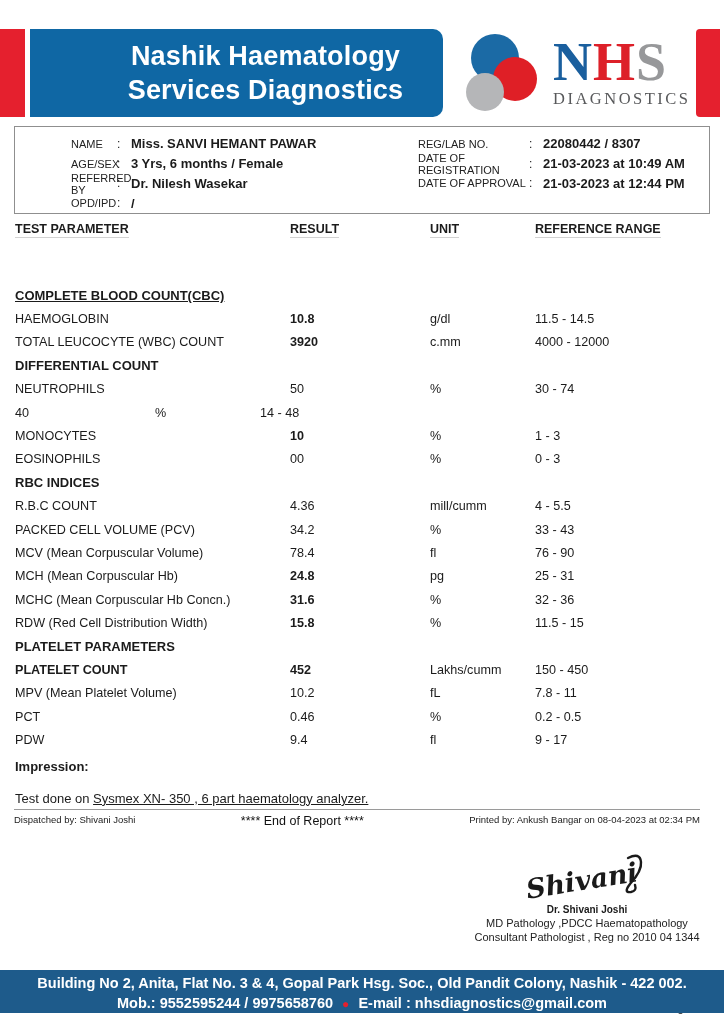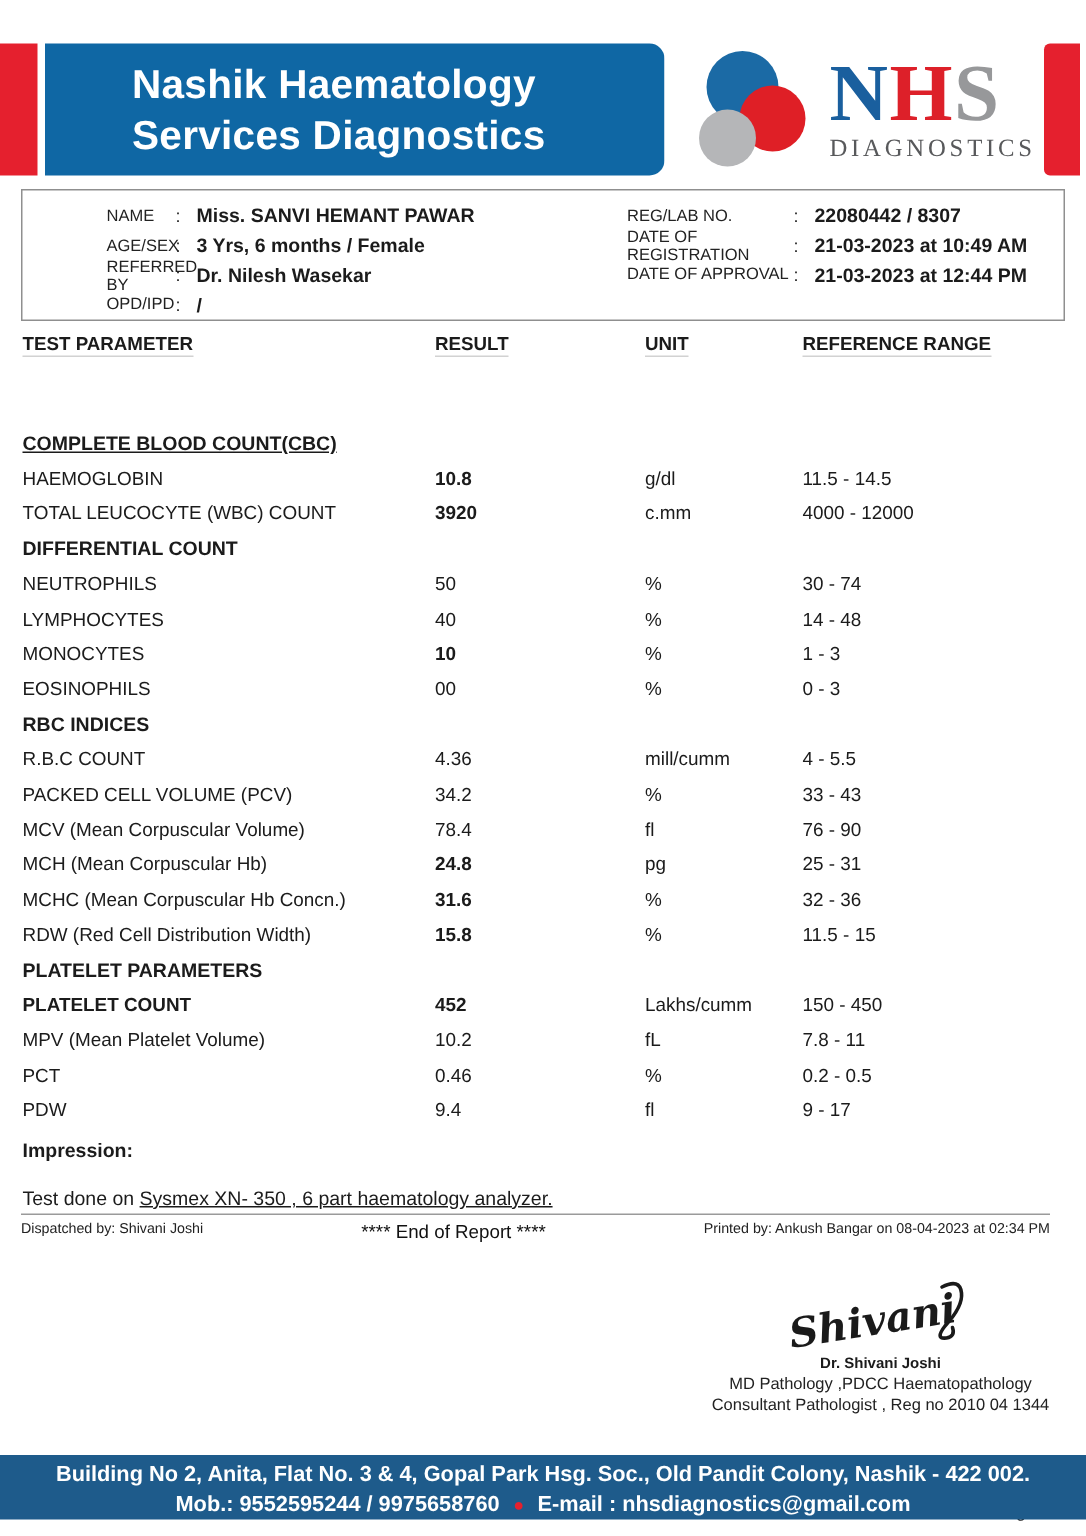--- a/index.html
+++ b/index.html
@@ -13,21 +13,21 @@
   
   .banner { position:absolute; top:29px; left:0; right:0; height:88px; }
   .red-bar-left  { position:absolute; left:0;  top:0; width:25px; height:100%; background:#e5202e; }
   .red-bar-right { position:absolute; right:4px; top:0; width:24px; height:100%; background:#e5202e; border-radius:4px 0 0 4px; }
   .blue-band {
     position:absolute; left:30px; top:0; width:413px; height:100%;
     background:#0f67a4; color:#ffffff;
     display:flex; flex-direction:column; justify-content:center;
     padding-left:58px; border-radius:0 10px 10px 0;
   }
-  .blue-band .org-line { font-size:27px; font-weight:600; line-height:1.26; letter-spacing:0.2px; }
+  .blue-band .org-line { font-size:27px; font-weight:600; line-height:1.26; letter-spacing:0.2px;text-align:center; }
   .logo-area {
     position:absolute; left:443px; right:28px; top:0; height:100%;
     display:flex; align-items:center; justify-content:flex-start; background:#fff;
   }
   .logo-circles { margin-left:12px; flex:0 0 auto; }
   .logo-text { margin-left:6px; }
   .nhs-letters { font-family:"Liberation Serif", serif; font-weight:bold; font-size:54px; line-height:0.95; letter-spacing:1px; }
   .nhs-sub { font-family:"Liberation Serif", serif; font-size:16.5px; letter-spacing:2.5px; color:#58595b; margin-top:1px; }
 
   
@@ -180,21 +180,20 @@
         <div class="trow">
           <span class="sec">DIFFERENTIAL COUNT</span>
         </div>
         <div class="trow">
           <div class="c1">NEUTROPHILS</div>
           <div class="c2">50</div>
           <div class="c3">%</div>
           <div class="c4">30 - 74</div>
         </div>
         <div class="trow">
-          <div class="c1">LYMPHOCYTES</div>
           <div class="c2">40</div>
           <div class="c3">%</div>
           <div class="c4">14 - 48</div>
         </div>
         <div class="trow">
           <div class="c1">MONOCYTES</div>
           <div class="c2 r-bold">10</div>
           <div class="c3">%</div>
           <div class="c4">1 - 3</div>
         </div>

